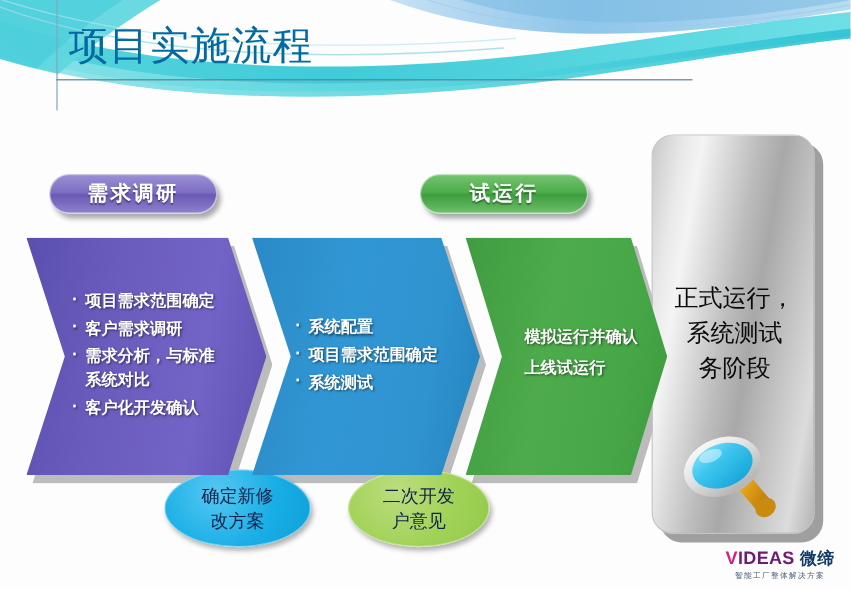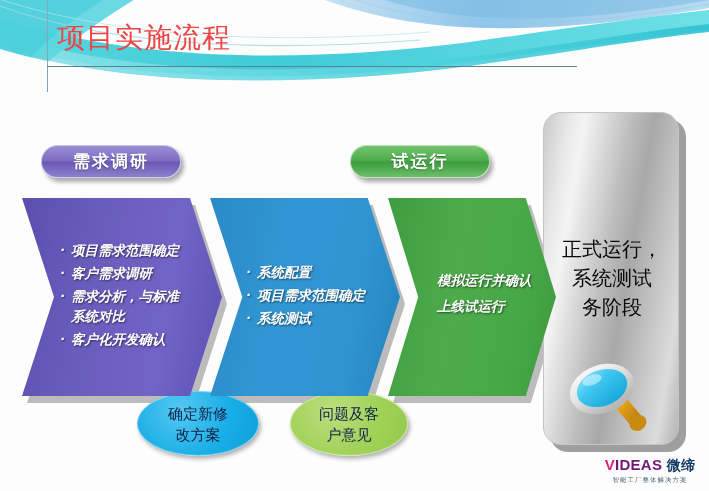--- a/index.html
+++ b/index.html
@@ -23,22 +23,22 @@
   #title-rule-v{
     position:absolute;left:47px;top:0px;width:1px;height:92px;
     background:#7fa7bd;
   }
   #title-rule-h{
     position:absolute;left:47px;top:66px;width:530px;height:1px;
     background:#5f7f93;
   }
   #page-title{
     position:absolute;left:57px;top:21px;
-    font-size:28px;line-height:34px;
-    color:#ef4444;
+    font-size:33px;line-height:34px;
+    color:#0369a1;
     letter-spacing:1px;
     white-space:nowrap;
   }
 
   
   .pill{
     position:absolute;height:33px;
     border-radius:17px;
     display:flex;align-items:center;justify-content:center;
     color:#ffffff;
@@ -57,21 +57,21 @@
     left:200px;top:145px;width:125px;
     background:linear-gradient(180deg,#5fb6e2 0%,#2f95cf 48%,#2186c4 52%,#52aede 100%);
   }
   #pill-2{
     left:350px;top:145px;width:140px;
     background:linear-gradient(180deg,#74c46e 0%,#4aab49 48%,#3d9c3e 52%,#6bbf68 100%);
   }
 
   
   #chevrons{
-    position:absolute;left:22px;top:198px;width:480px;height:198px;font-style:italic;
+    position:absolute;left:22px;top:198px;width:480px;height:198px;
   }
   .chev{
     position:absolute;top:0;height:198px;
     display:flex;align-items:center;
     box-sizing:border-box;
   }
   .chev .shadow{
     position:absolute;left:5px;top:7px;width:100%;height:100%;
     background:rgba(80,80,80,.42);
     z-index:0;
@@ -305,21 +305,21 @@
   </div>
 
   <div class="ellipse" id="ellipse-0">
     <div>
       <div>确定新修</div>
       <div>改方案</div>
     </div>
   </div>
   <div class="ellipse" id="ellipse-1">
     <div>
-      <div>问题及客</div>
+      <div>二次开发</div>
       <div>户意见</div>
     </div>
   </div>
 
   <div id="panel-shadow"></div>
   <div id="panel">
     <div id="panel-text">
       <div>正式运行，</div>
       <div>系统测试</div>
       <div>务阶段</div>

